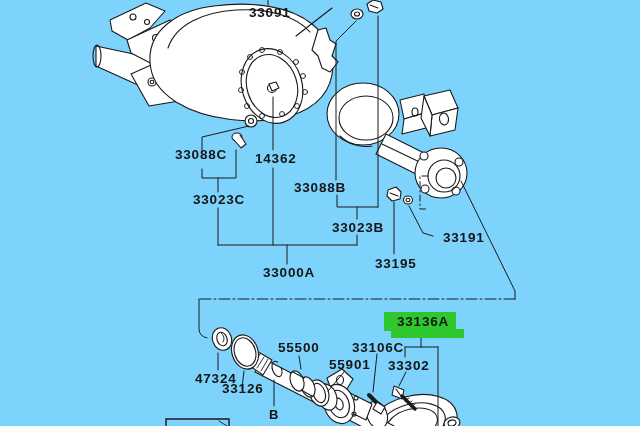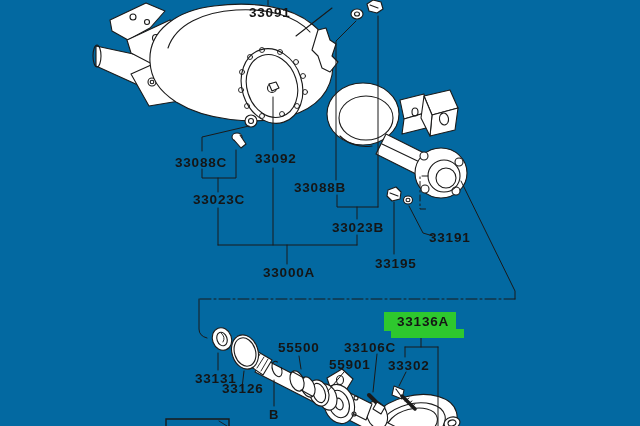--- a/index.html
+++ b/index.html
@@ -1,17 +1,17 @@
 <!DOCTYPE html>
 <html><head>
 <meta charset="utf-8">
 <style>
   html,body{margin:0;padding:0;background:#fff;}
   #canvas{
-    position:relative;width:640px;height:426px;background:#0369a1;
+    position:relative;width:640px;height:426px;background:#7dd3fc;
     overflow:hidden;font-family:"Liberation Sans",sans-serif;
   }
   #art{position:absolute;left:0;top:0;}
   .lbl{
     position:absolute;font-weight:bold;font-size:13.5px;line-height:14px;
     letter-spacing:0.8px;color:#151515;white-space:nowrap;
   }
   .lbl-b{font-size:13px;letter-spacing:0;}
 </style>
 </head>
@@ -210,30 +210,30 @@
       <path d="M219,421 L227,426" stroke-width="0.9"></path>
     </g>
 
     <g fill="#2ec82e" stroke="none">
       <rect x="384" y="312" width="72" height="19"></rect>
       <rect x="391" y="329" width="73" height="9"></rect>
     </g>
   </svg>
 
   <div class="lbl" style="left:249px;top:6px">33091</div>
-  <div class="lbl" style="left:175px;top:156px">33088C</div>
-  <div class="lbl" style="left:255px;top:152px">33092</div>
+  <div class="lbl" style="left:175px;top:148px">33088C</div>
+  <div class="lbl" style="left:255px;top:152px">14362</div>
   <div class="lbl" style="left:294px;top:181px">33088B</div>
   <div class="lbl" style="left:193px;top:193px">33023C</div>
   <div class="lbl" style="left:332px;top:221px">33023B</div>
-  <div class="lbl" style="left:429px;top:231px">33191</div>
+  <div class="lbl" style="left:443px;top:231px">33191</div>
   <div class="lbl" style="left:375px;top:257px">33195</div>
   <div class="lbl" style="left:263px;top:266px">33000A</div>
   <div class="lbl" style="left:397px;top:315px">33136A</div>
-  <div class="lbl" style="left:344px;top:341px">33106C</div>
+  <div class="lbl" style="left:352px;top:341px">33106C</div>
   <div class="lbl" style="left:278px;top:341px">55500</div>
   <div class="lbl" style="left:329px;top:358px">55901</div>
   <div class="lbl" style="left:388px;top:359px">33302</div>
-  <div class="lbl" style="left:195px;top:372px">33131</div>
+  <div class="lbl" style="left:195px;top:372px">47324</div>
   <div class="lbl" style="left:222px;top:382px">33126</div>
   <div class="lbl lbl-b" style="left:269px;top:408px">B</div>
 
 </div>
 
 </body></html>

